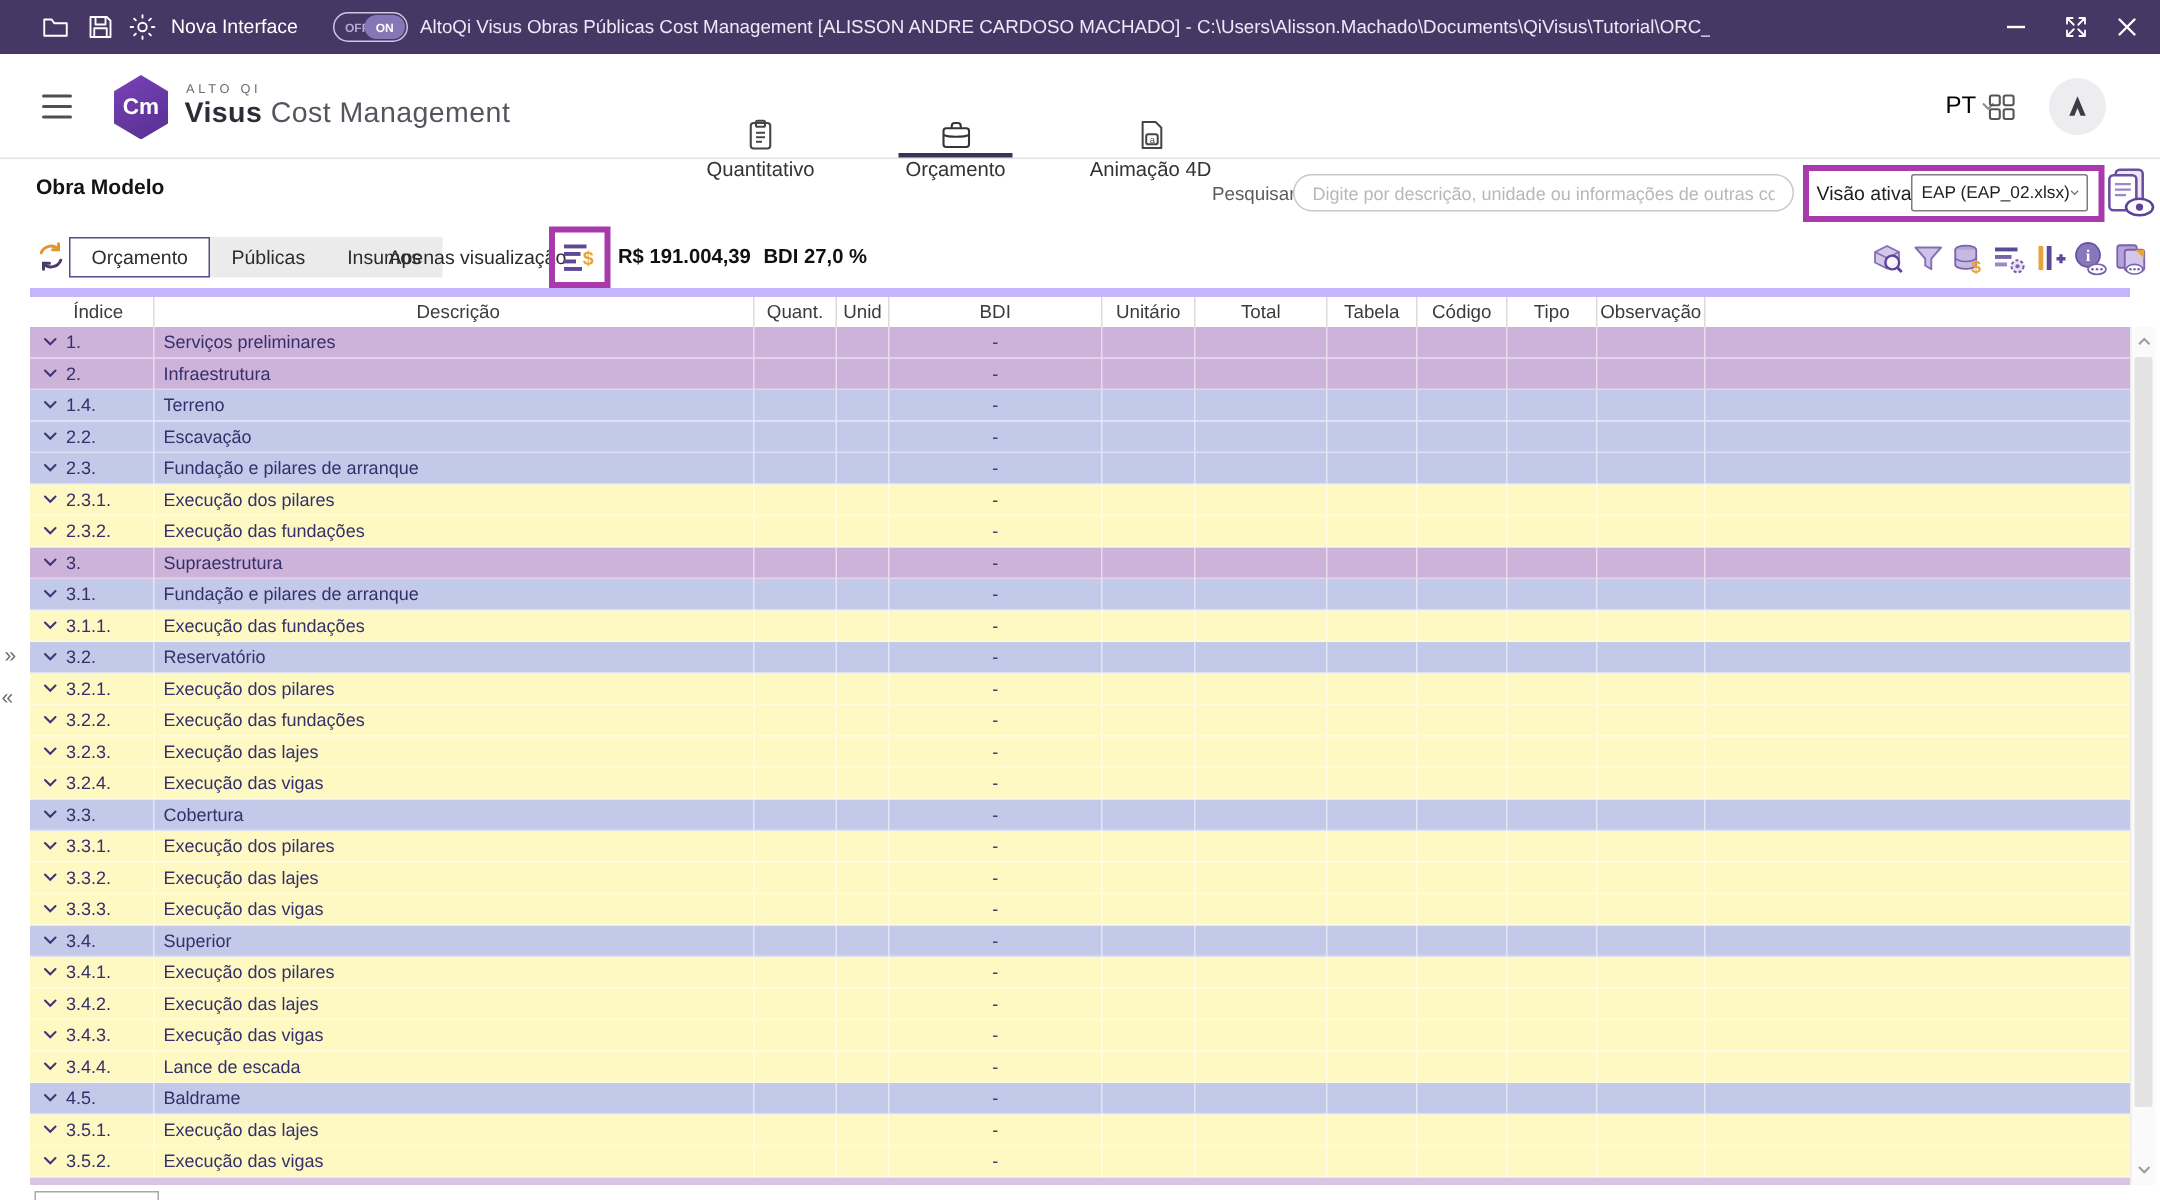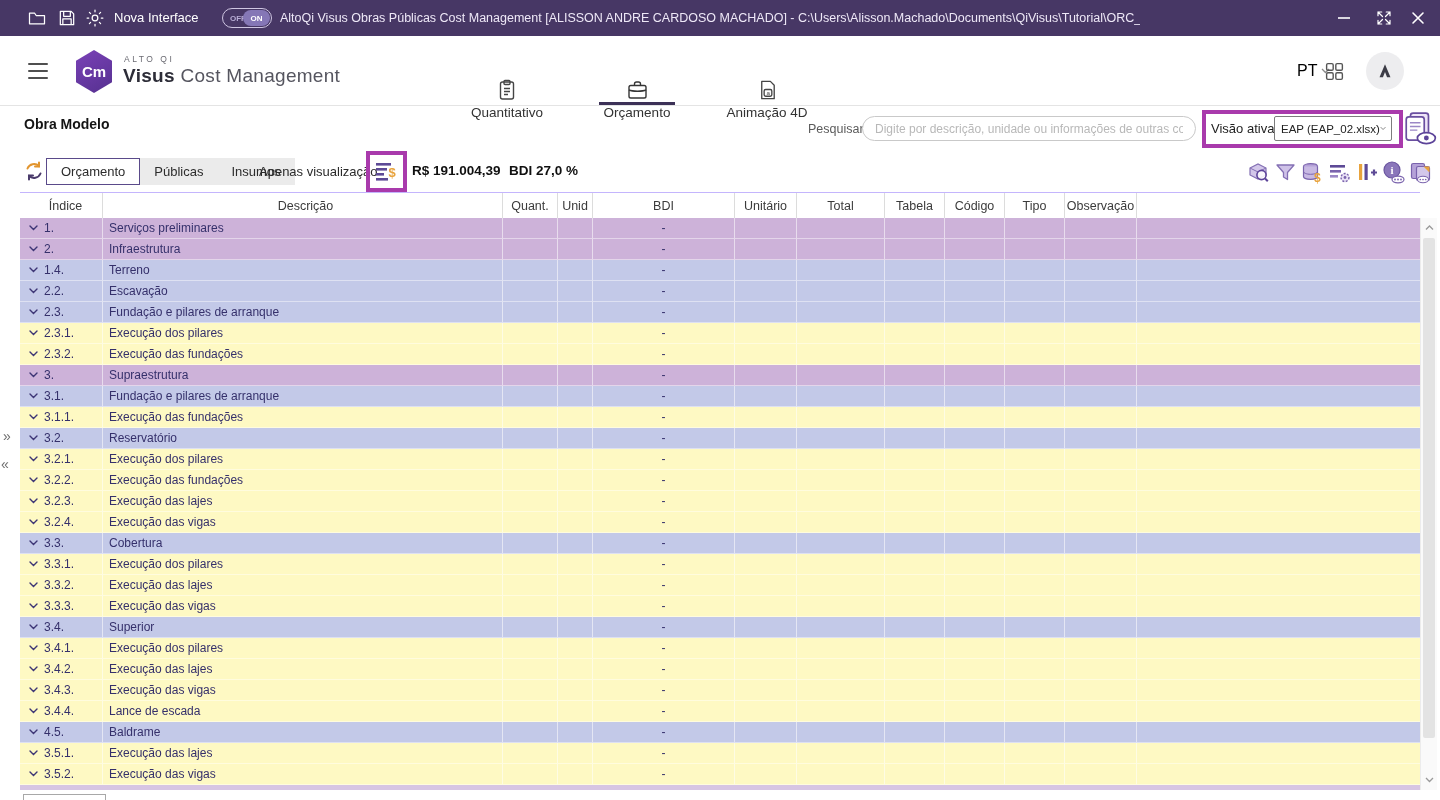--- a/index.html
+++ b/index.html
@@ -55,21 +55,21 @@
   .right-tools { position:absolute; left:1246px; top:158px; width:192px; height:28px; display:flex; gap:2px; }
   .rt-icon { width:25px; height:28px; display:flex; align-items:center; justify-content:center; cursor:pointer; }
 
   
   .anno { position:absolute; border:4px solid #a93aac; pointer-events:none; }
   .anno1 { left:366px; top:151px; width:41px; height:41px; }
   .anno2 { left:1202px; top:110px; width:201px; height:38px; }
 
   
   .table { position:absolute; left:20px; top:192px; width:1400px; }
-  .thead { display:flex; height:26px; border-top:1px solid #c4b5fd; background:#fff; }
+  .thead { display:flex; height:26px; border-top:6px solid #c4b5fd; background:#fff; }
   .thead .hc { display:flex; align-items:center; justify-content:center; font-size:12.5px; color:#3b3b3b; border-right:1px solid #dcdcdc; }
   .trow { display:flex; height:21px; }
   .trow .c { display:flex; align-items:center; font-size:12px; color:#35306b; border-right:1px solid rgba(255,255,255,0.55); border-bottom:1px solid rgba(255,255,255,0.45); overflow:hidden; white-space:nowrap; }
   .lvl1 { background:#cdb2d9; }
   .lvl2 { background:#c3c9e8; }
   .lvl3 { background:#fef9c3; }
   .c0 { width:83px; padding-left:9px; gap:6px; }
   .c1 { width:400px; padding-left:6px; }
   .c2 { width:55px; } .c3 { width:35px; }
   .c4 { width:142px; justify-content:center; color:#333; }

